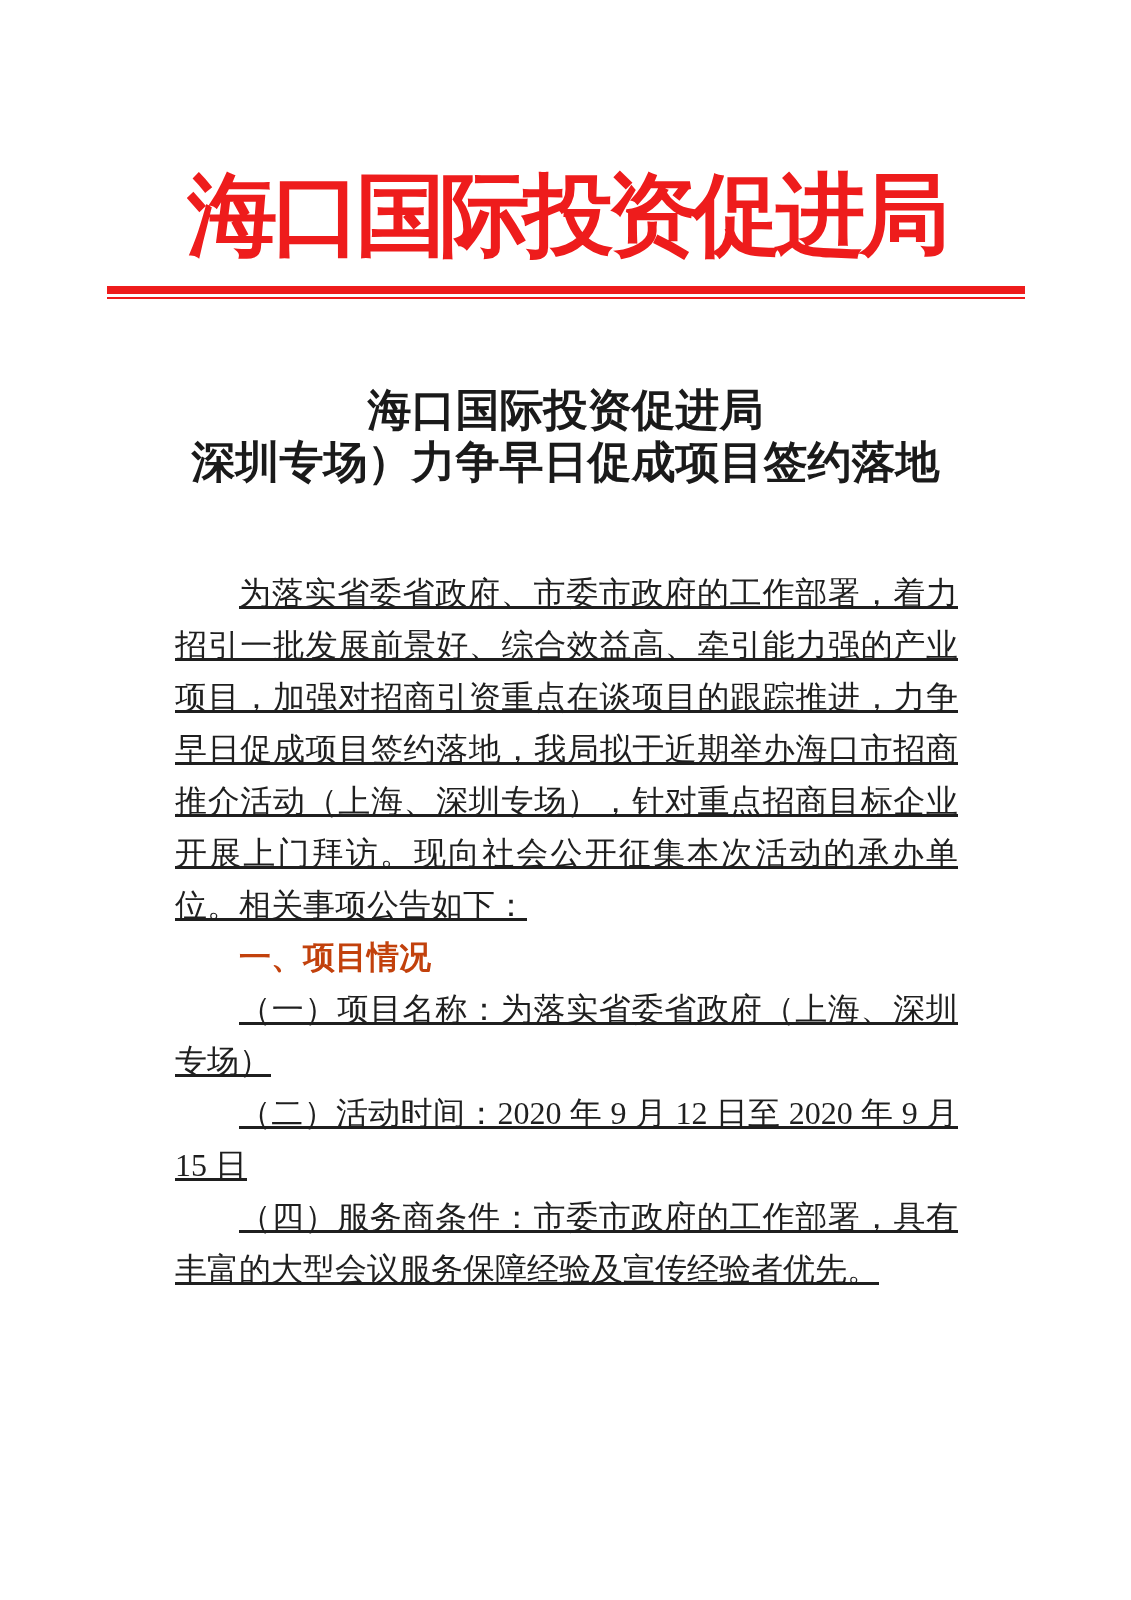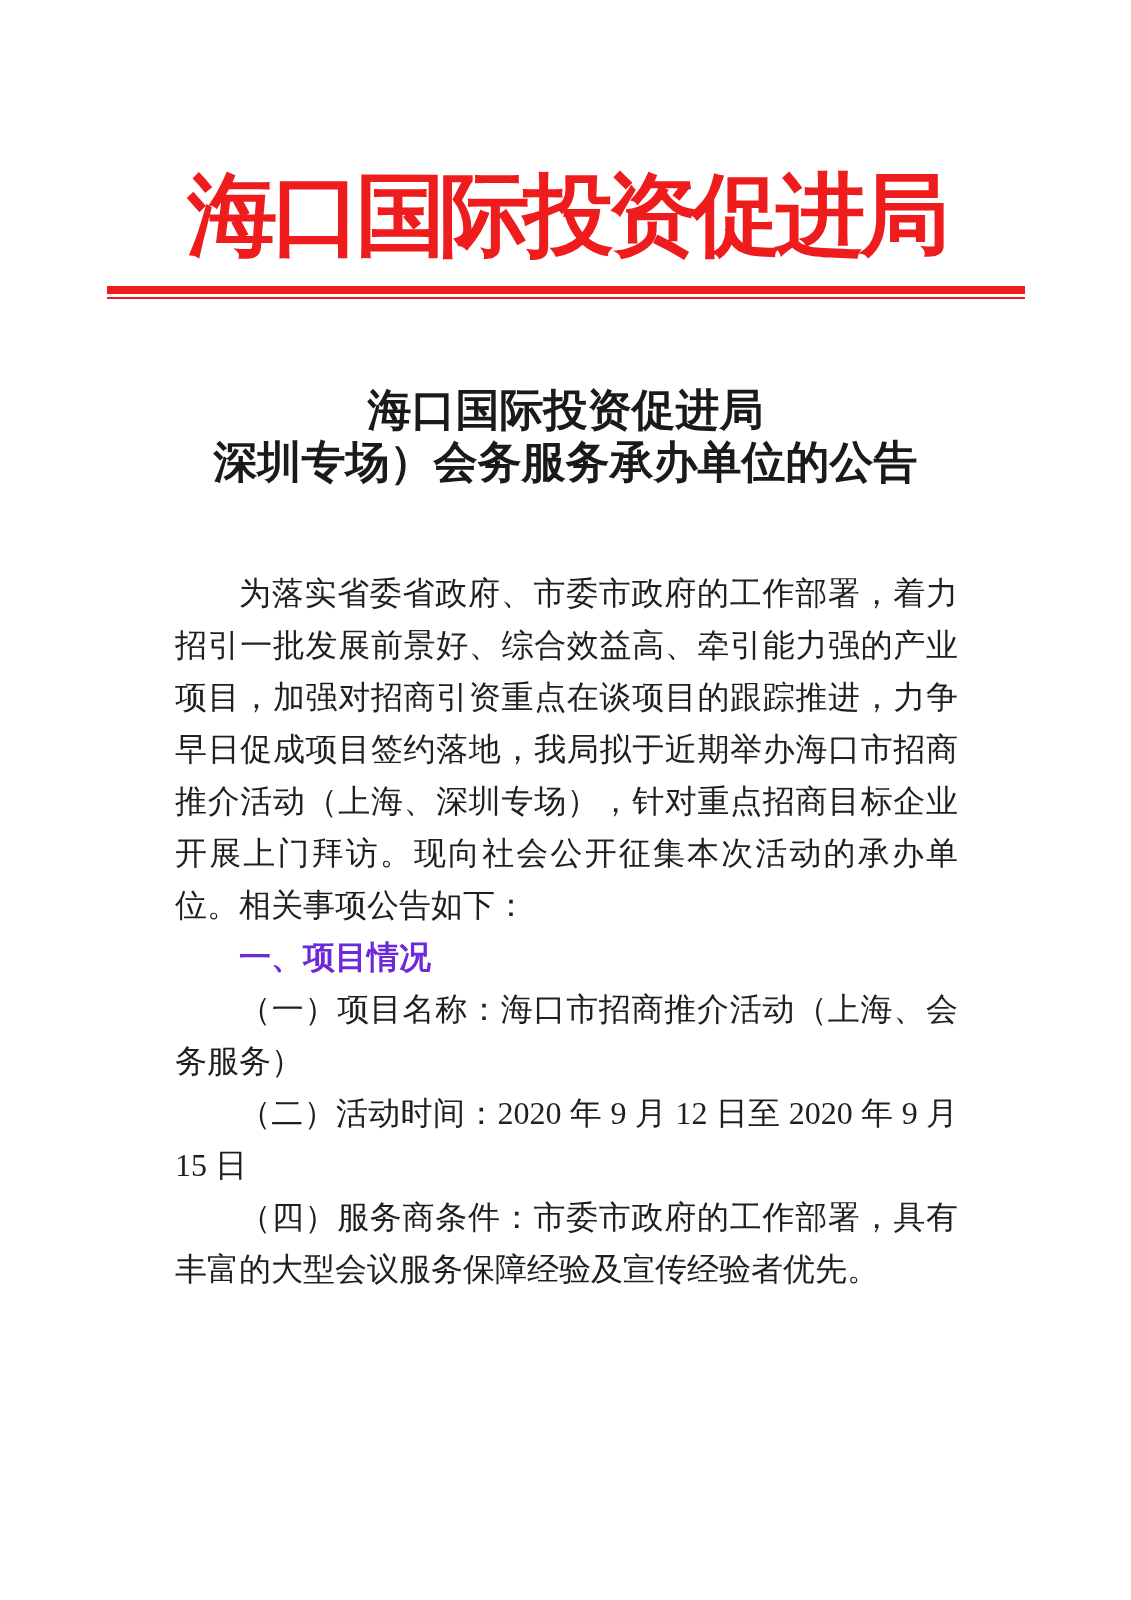--- a/index.html
+++ b/index.html
@@ -48,56 +48,57 @@
   
   .body-block {
     margin: 78px 173px 0 175px;
     font-size: 32px;
     line-height: 52px;
     text-align: justify;
   }
   .para {
     margin: 0;
     text-indent: 2em;
+    text-decoration: underline;
   }
   .sec-heading {
     margin: 0;
     font-size: 32px;
     line-height: 52px;
     text-indent: 2em;
     font-weight: bold;
     text-align: left;
     font-family: "Liberation Sans", "DejaVu Sans", sans-serif;
-    color: #6d28d9;
+    color: #c2410c;
   }
 </style>
 </head>
 <body>
 
 <div class="page">
 
   <header class="letterhead">
     <div class="org-name">海口国际投资促进局</div>
     <div class="rule">
       <div class="rule-thick"></div>
       <div class="rule-thin"></div>
     </div>
   </header>
 
   <h1 class="doc-title">
     <span class="title-line">海口国际投资促进局</span>
-    <span class="title-line">深圳专场）会务服务承办单位的公告</span>
+    <span class="title-line">深圳专场）力争早日促成项目签约落地</span>
   </h1>
 
   <main class="body-block">
     <p class="para">为落实省委省政府、市委市政府的工作部署，着力招引一批发展前景好、综合效益高、牵引能力强的产业项目，加强对招商引资重点在谈项目的跟踪推进，力争早日促成项目签约落地，我局拟于近期举办海口市招商推介活动（上海、深圳专场），针对重点招商目标企业开展上门拜访。现向社会公开征集本次活动的承办单位。相关事项公告如下：</p>
 
     <h2 class="sec-heading">一、项目情况</h2>
 
-    <p class="para">（一）项目名称：海口市招商推介活动（上海、会务服务）</p>
+    <p class="para">（一）项目名称：为落实省委省政府（上海、深圳专场）</p>
 
     <p class="para">（二）活动时间：2020 年 9 月 12 日至 2020 年 9 月 15 日</p>
 
 
     <p class="para">（四）服务商条件：市委市政府的工作部署，具有丰富的大型会议服务保障经验及宣传经验者优先。</p>
   </main>
 
 </div>
 
 </body></html>

